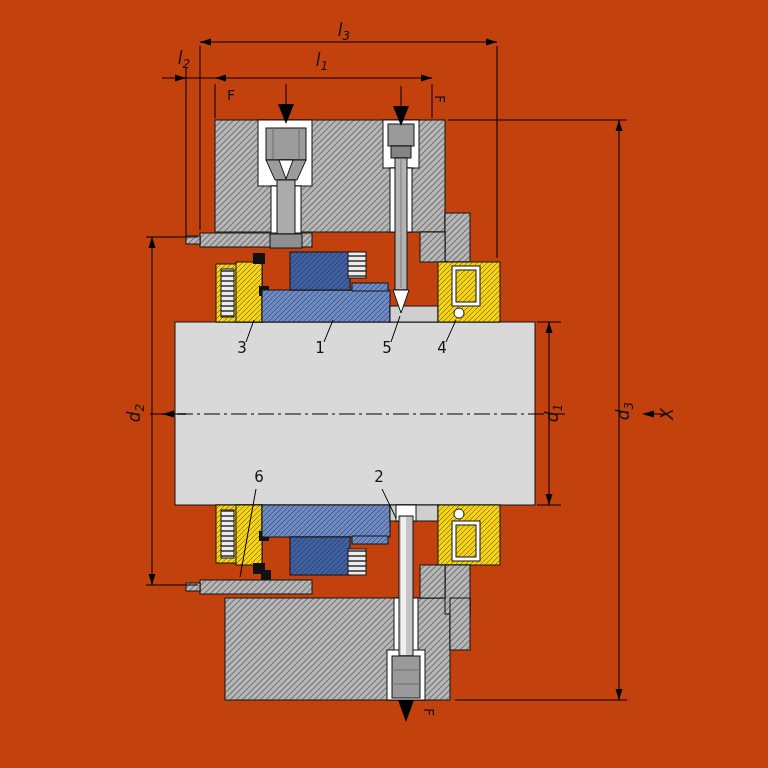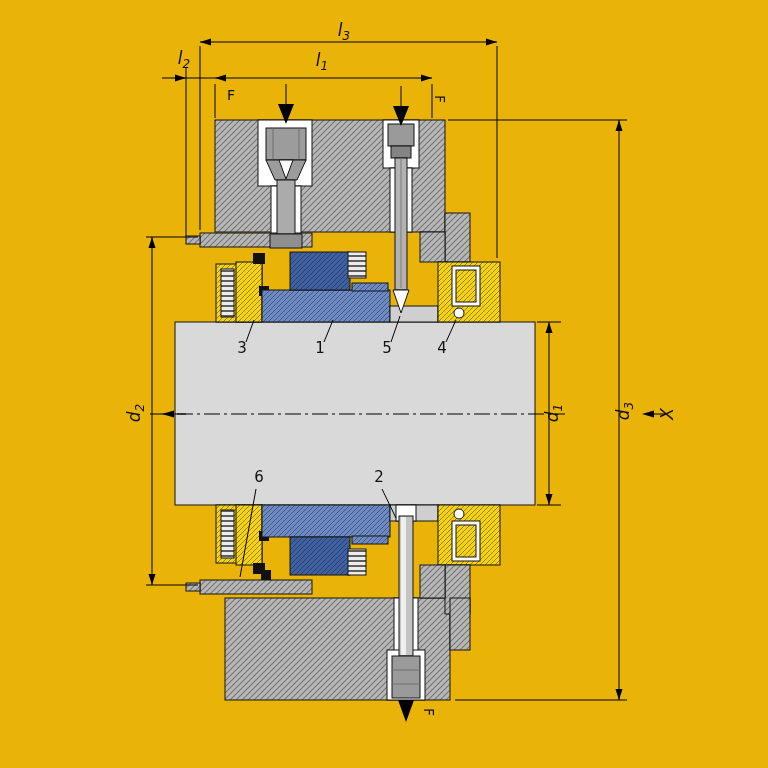--- a/index.html
+++ b/index.html
@@ -1,16 +1,16 @@
 <!DOCTYPE html>
 <html><head>
 <meta charset="utf-8">
 <style>
   html,body{margin:0;padding:0;background:#fff;}
-  .stage{width:768px;height:768px;position:relative;background:#eab308;}
+  .stage{width:768px;height:768px;position:relative;background:#c2410c;}
   svg{display:block;}
   text{font-family:"DejaVu Sans",sans-serif;fill:#111;}
   .dim{font-style:italic;font-size:17px;}
   .sub{font-size:12px;}
   .part{font-size:15px;}
   .force{font-size:14px;}
   .ln{stroke:#000;stroke-width:1;fill:none;}
   .ctr{stroke:#000;stroke-width:1;fill:none;stroke-dasharray:16 4 3 4;}
   .ar{fill:#000;stroke:none;}
   .ld{stroke:#000;stroke-width:1;fill:none;}

